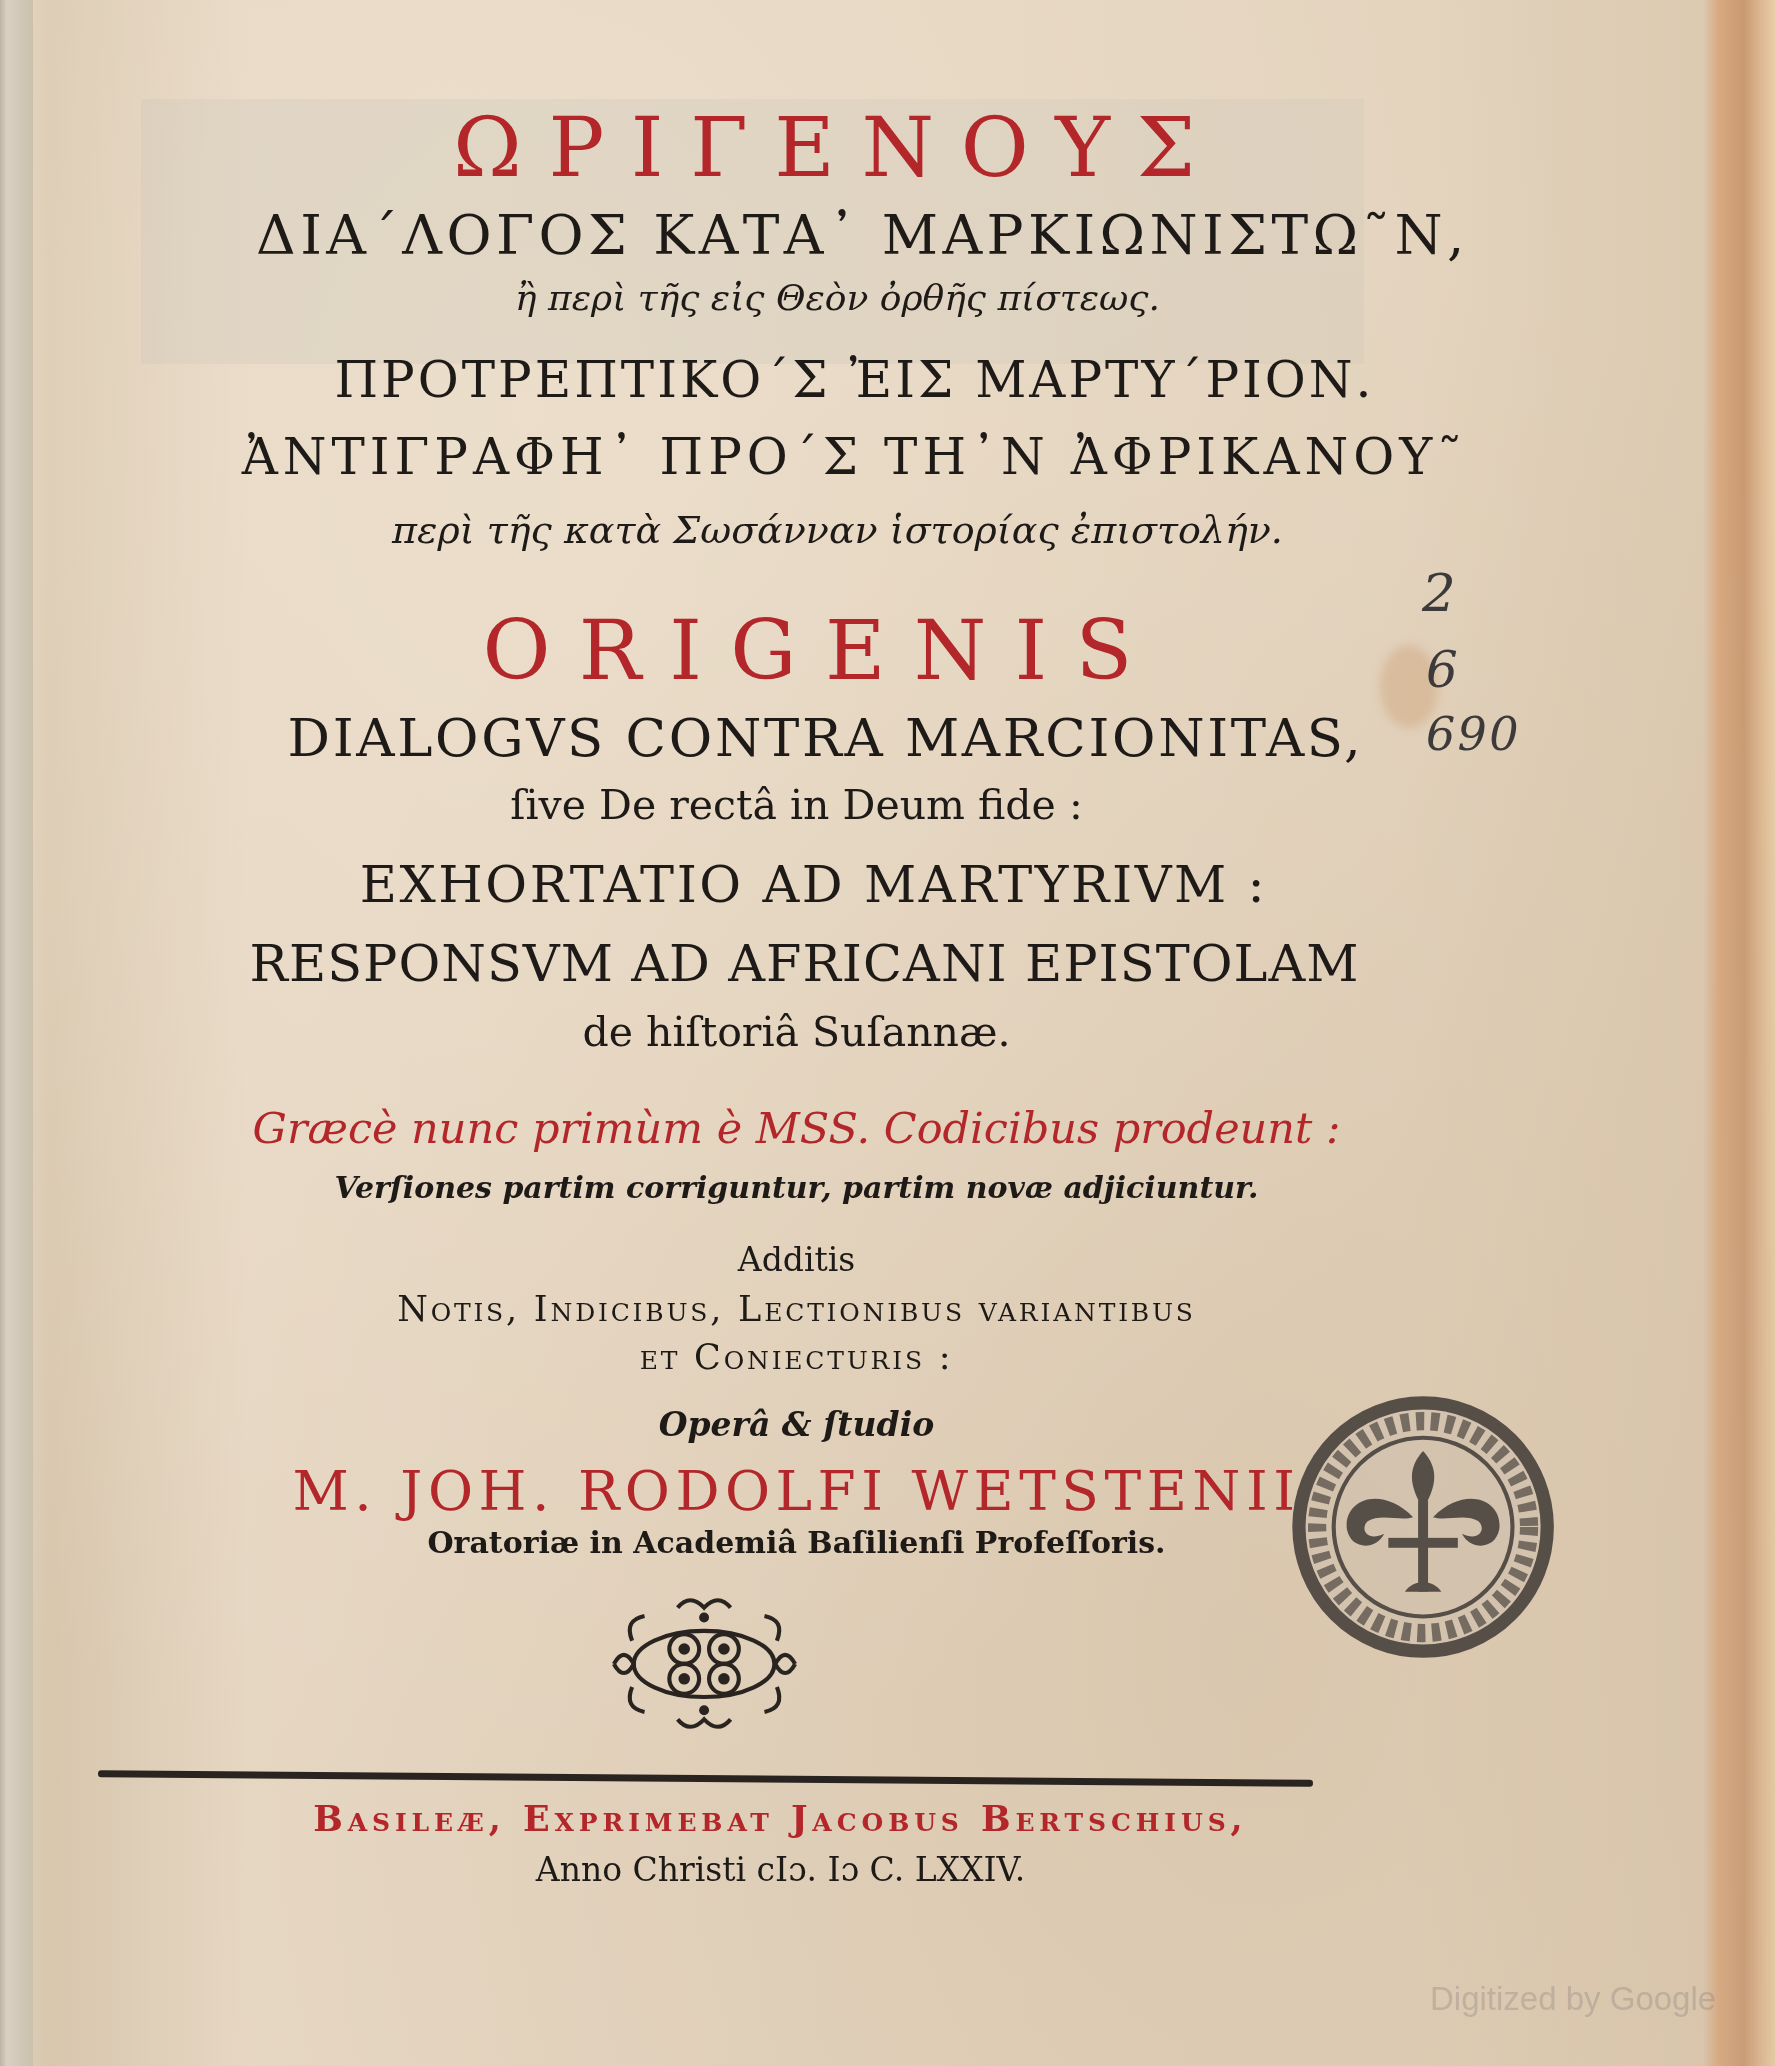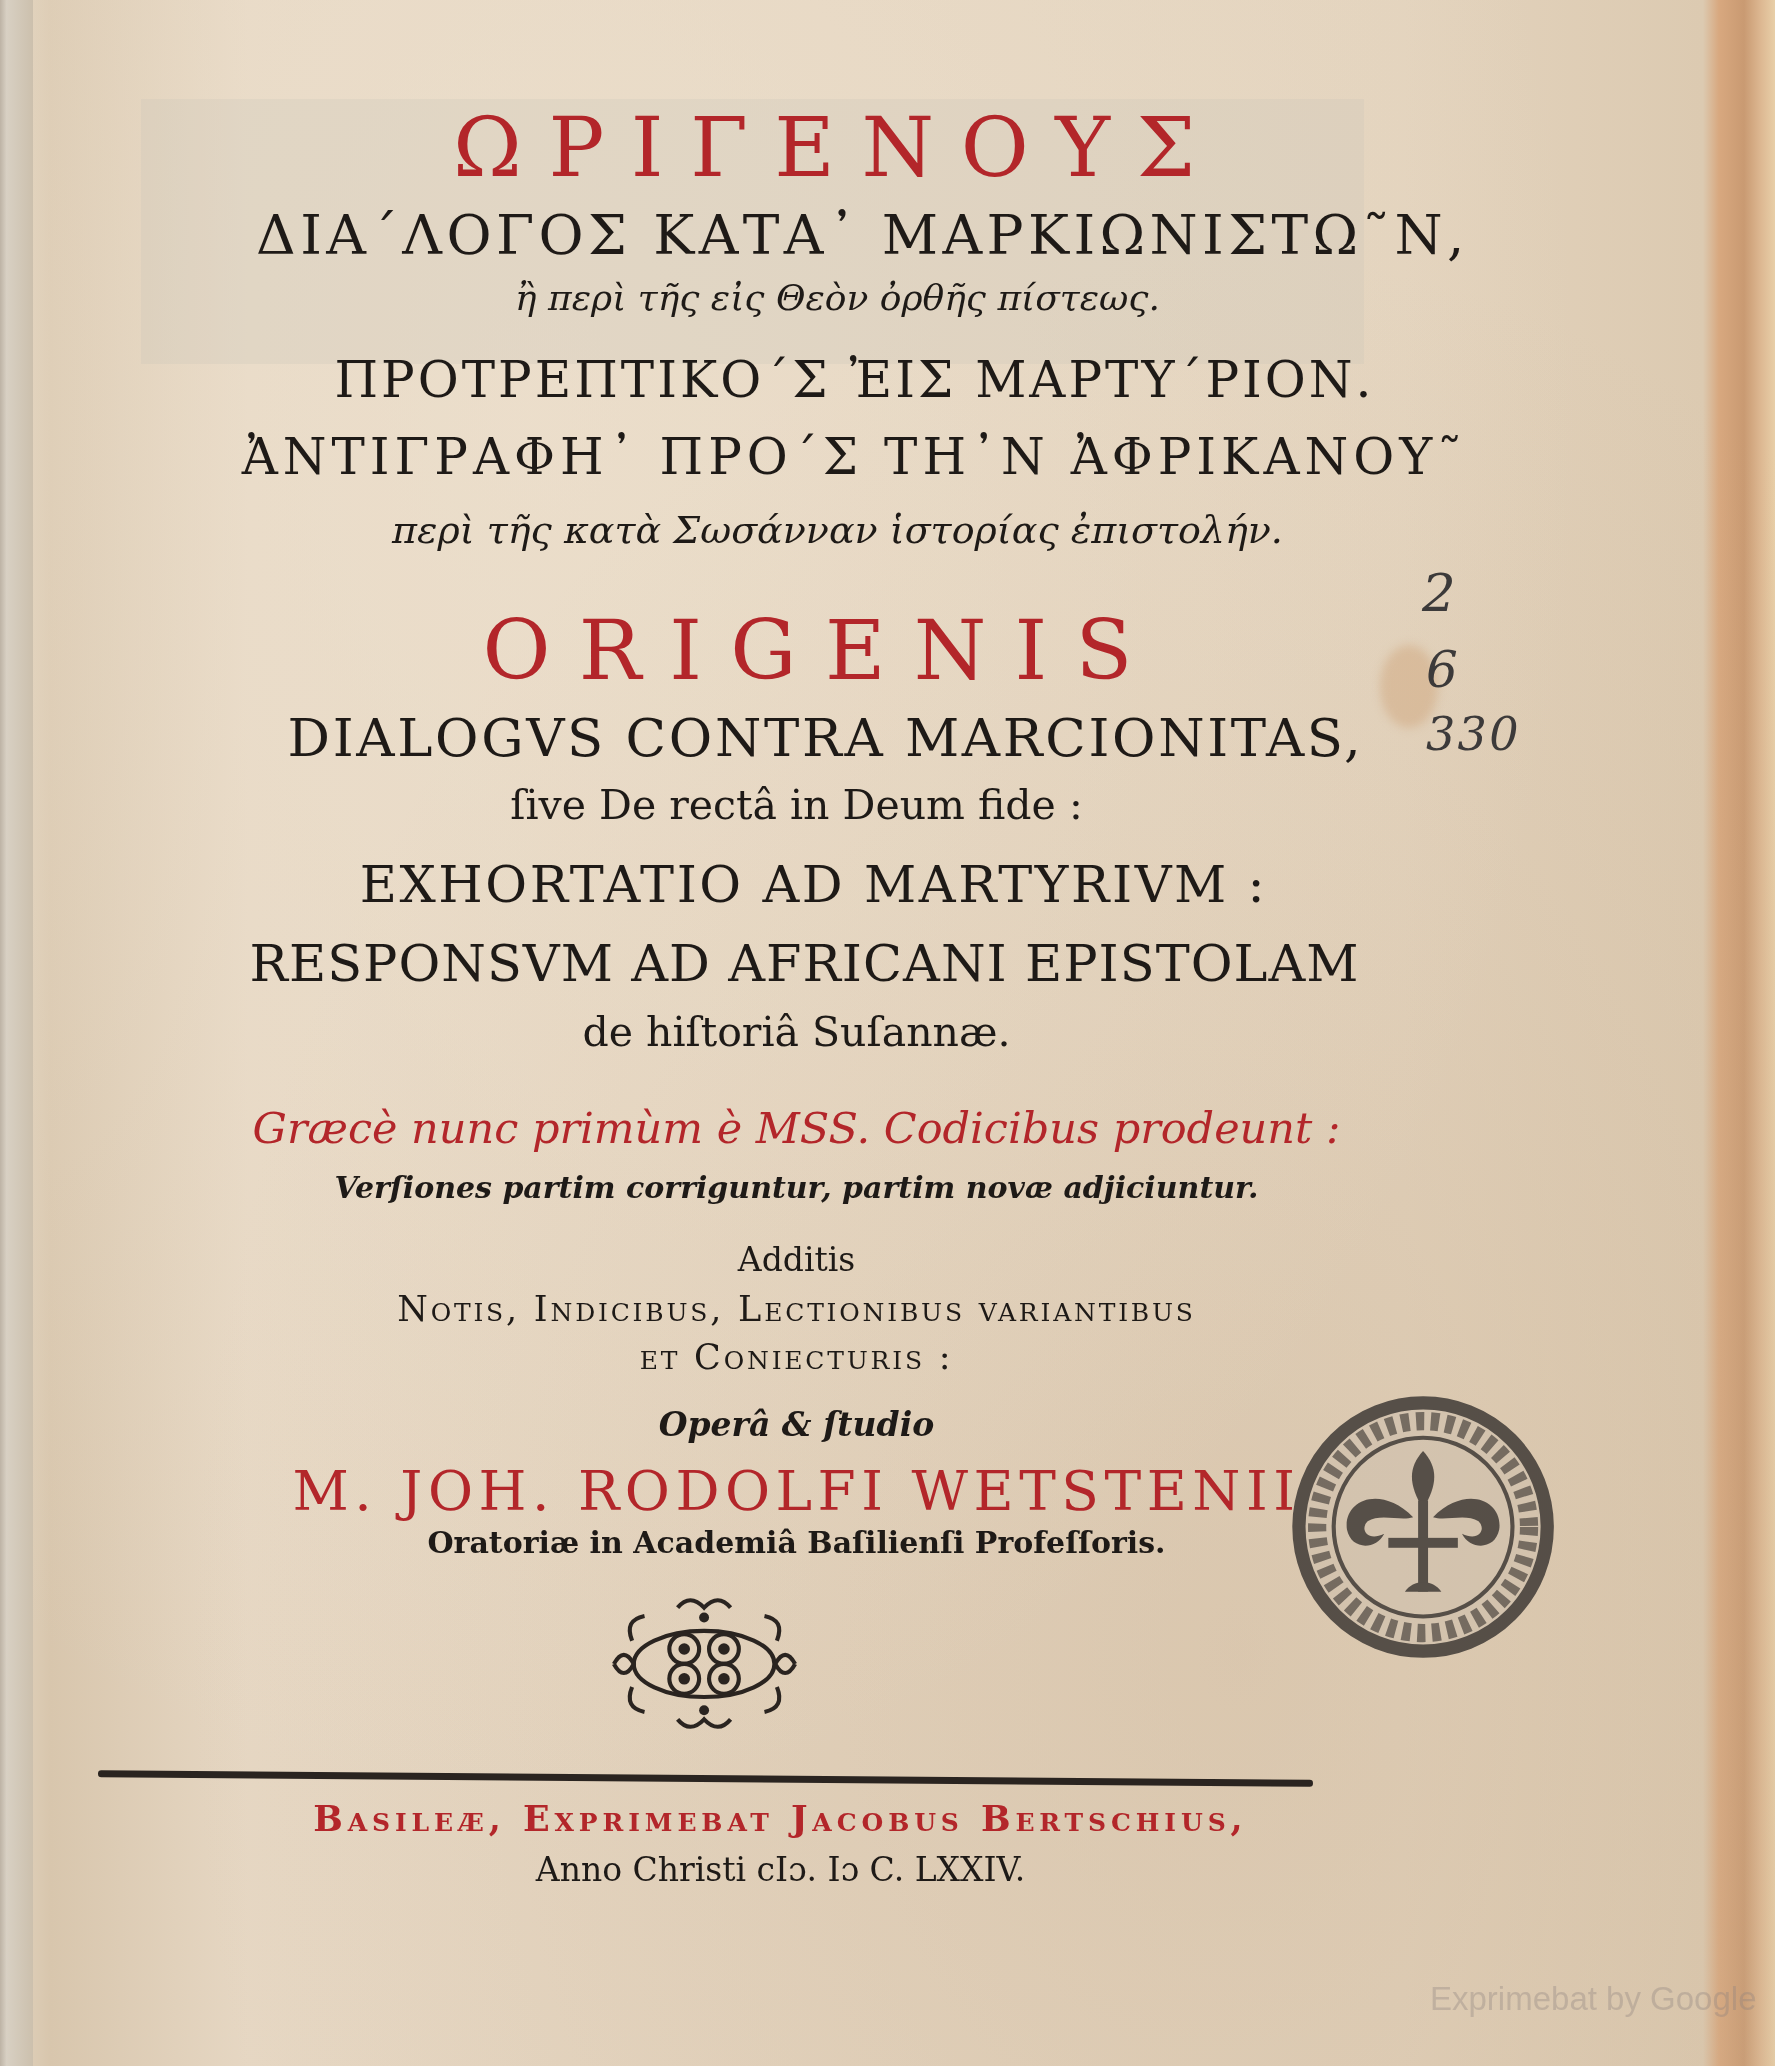--- a/index.html
+++ b/index.html
@@ -145,16 +145,16 @@
   </g>
 </svg>
 
 <div class="rule"></div>
 <div id="l-imprint" class="line red sc">Basileæ, Exprimebat Jacobus Bertschius,</div>
 <div id="l-date" class="line">Anno Christi cIɔ. Iɔ C. LXXIV.</div>
 
 <div class="stain"></div>
 <div id="hw-1" class="handwritten">2</div>
 <div id="hw-2" class="handwritten">6</div>
-<div id="hw-3" class="handwritten">330</div>
+<div id="hw-3" class="handwritten">690</div>
 
-<div class="watermark">Exprimebat by Google</div>
+<div class="watermark">Digitized by Google</div>
 
 
 </body></html>

